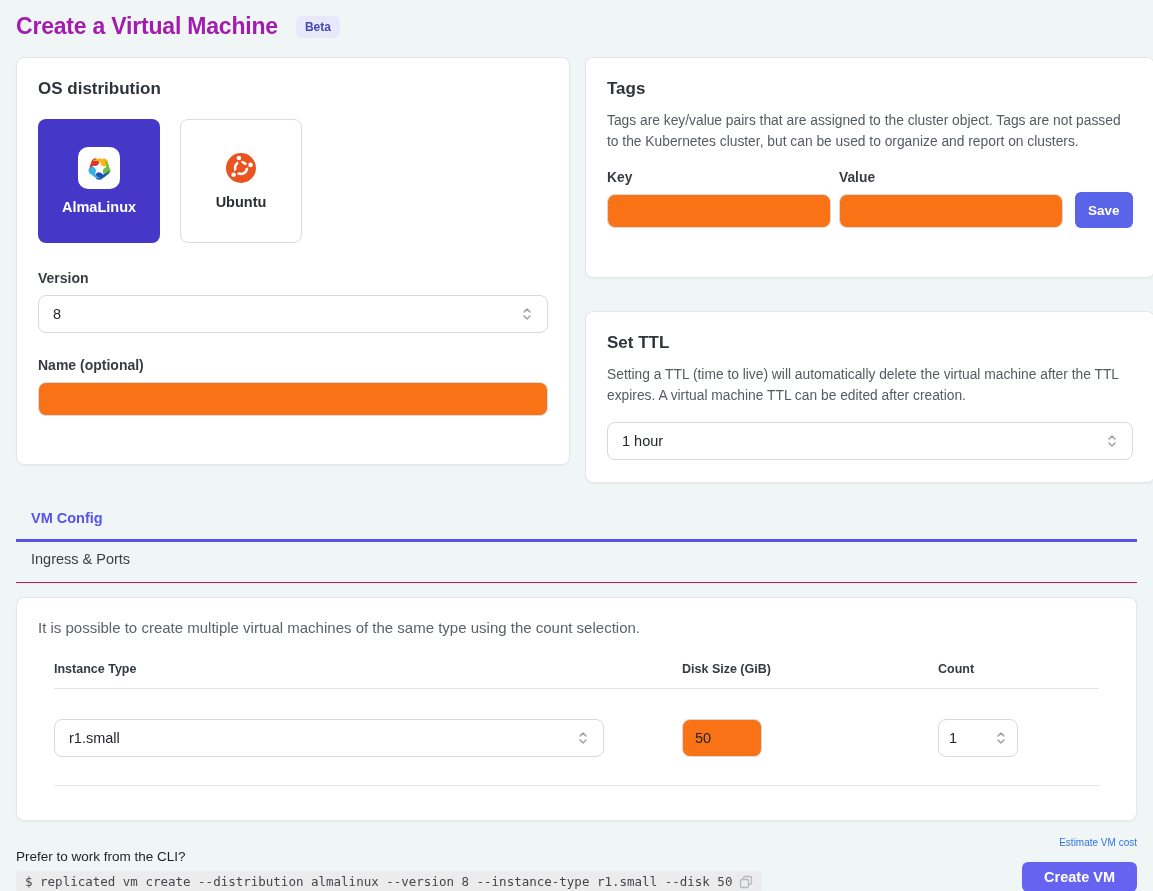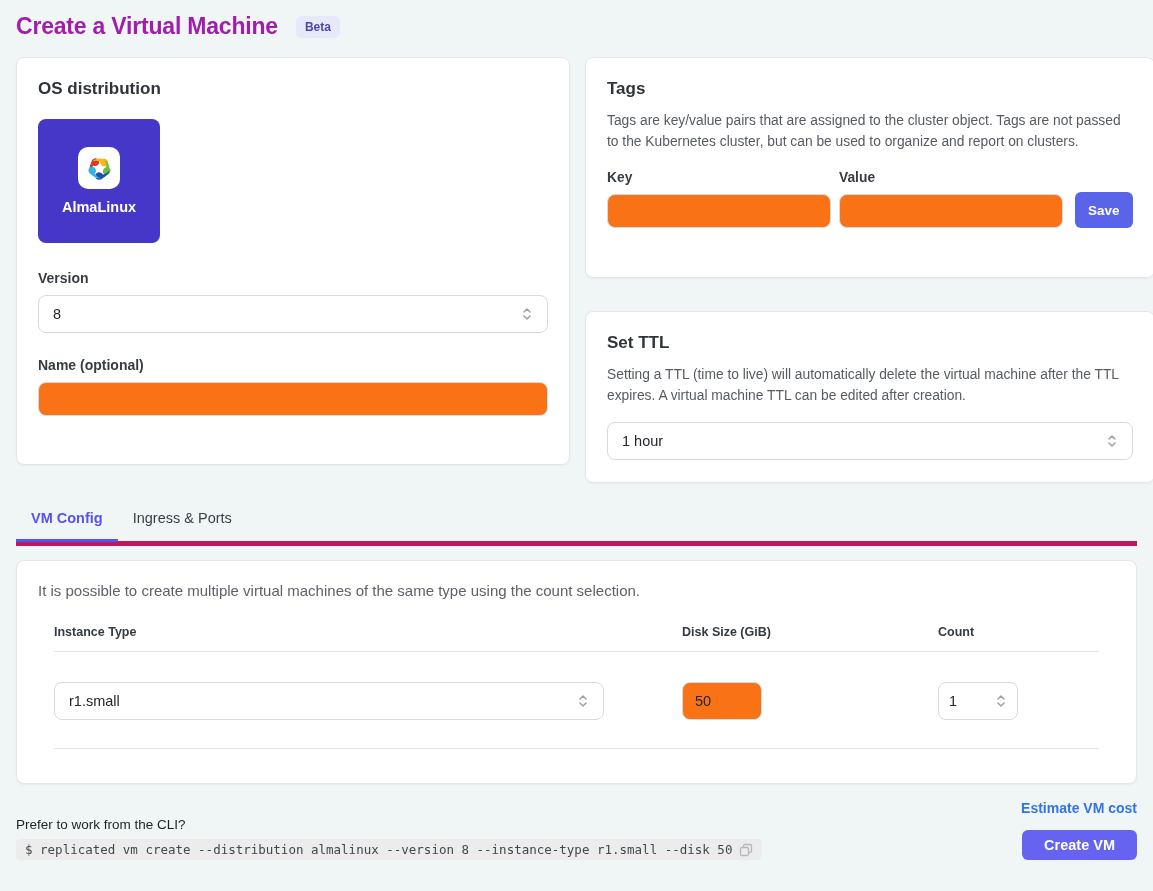--- a/index.html
+++ b/index.html
@@ -88,21 +88,21 @@
   .tag-group{width:224px;}
   .tag-group .textinput{margin-top:8px;}
   .tag-group .field-label{font-size:13.8px;}
   .save-btn{
     margin-left:4px;height:36px;padding:0 13px;border:none;border-radius:6px;
     background:var(--accent-save);color:#fff;font-size:13.5px;font-weight:600;
     font-family:"Liberation Sans",sans-serif;cursor:pointer;
   }
 
   
-  .tabs{margin-top:17px;border-bottom:5px solid #be185d;display:flex;padding:0;}
+  .tabs{margin-top:17px;border-bottom:1px solid #be185d;display:flex;padding:0;flex-direction:column;}
   .tab{
     padding:10px 15px 13px 15px;font-size:14.5px;color:#3a3f45;cursor:pointer;
     border-bottom:3px solid transparent;margin-bottom:-1px;
   }
   .tab.active{color:var(--accent-tab);font-weight:700;border-bottom-color:var(--accent-tab);}
 
   
   .vm-card{margin-top:14px;height:224px;}
   .vm-intro{margin:0;font-size:15px;color:#5d6269;}
   .vm-table{margin-top:26px;padding:0 16px;}
@@ -126,21 +126,21 @@
   .footer{display:flex;margin-top:16px;align-items:flex-end;}
   .cli-block{flex:1;}
   .cli-q{margin:0 0 7px 0;font-size:13.5px;color:#1d2125;}
   .cli-bar{
     display:inline-flex;align-items:center;gap:7px;
     background:#ececec;border-radius:4px;padding:3px 9px;
   }
   .cli-cmd{font-family:"DejaVu Sans Mono",monospace;font-size:12.5px;color:#43474b;}
   .copy-btn{background:none;border:none;padding:0;cursor:pointer;display:flex;}
   .footer-right{display:flex;flex-direction:column;align-items:flex-end;gap:14px;}
-  .estimate-link{font-size:14px;font-weight:700;color:var(--accent-link);text-decoration:none;cursor:pointer;}
+  .estimate-link{font-size:10px;font-weight:400;color:var(--accent-link);text-decoration:none;cursor:pointer;}
   .create-btn{
     border:none;border-radius:6px;background:var(--accent-create);color:#fff;
     font-size:14.5px;font-weight:700;font-family:"Liberation Sans",sans-serif;
     padding:7px 22px;cursor:pointer;
   }
 </style>
 </head>
 <body>
 
 <div class="page">
@@ -174,20 +174,39 @@
                 <circle cx="0" cy="-9" r="4.4"></circle>
                 <path d="M -3.2 -11.6 Q -10.4 -8.8 -12 -1.4 Q -9 -6.4 -2.4 -7.2 Z"></path>
               </g>
               <g fill="#35b4e4" transform="rotate(254)">
                 <circle cx="0" cy="-9" r="4.4"></circle>
                 <path d="M -3.2 -11.6 Q -10.4 -8.8 -12 -1.4 Q -9 -6.4 -2.4 -7.2 Z"></path>
               </g>
             </svg>
           </span>
           <span class="tile-label">AlmaLinux</span>
+        </div>
+        <div class="tile plain">
+          <span style="display:flex;">
+            <svg width="32" height="32" viewBox="0 0 32 32" aria-hidden="true">
+              <circle cx="16" cy="16" r="15" fill="#e95420"></circle>
+              <circle cx="16" cy="16" r="6" fill="none" stroke="#ffffff" stroke-width="2.6"></circle>
+              <g stroke="#e95420" stroke-width="3.4">
+                <line x1="16" y1="16" x2="27" y2="12.4"></line>
+                <line x1="16" y1="16" x2="7.3" y2="23.6"></line>
+                <line x1="16" y1="16" x2="13.7" y2="4.6"></line>
+              </g>
+              <g fill="#ffffff">
+                <circle cx="25.6" cy="12.9" r="2.3"></circle>
+                <circle cx="8.6" cy="22.7" r="2.3"></circle>
+                <circle cx="13.9" cy="6" r="2.3"></circle>
+              </g>
+            </svg>
+          </span>
+          <span class="tile-label">Ubuntu</span>
         </div>
       </div>
 
       <span class="field-label lbl-version">Version</span>
       <div class="selectbox" role="listbox">
         <span class="grow">8</span>
         <svg class="chev" width="12" height="18" viewBox="0 0 12 18" fill="none" stroke="#7b828a" stroke-width="1.5" stroke-linecap="round" stroke-linejoin="round">
           <path d="M3 7 L6 4 L9 7"></path>
             <path d="M3 11 L6 14 L9 11"></path>
         </svg>

